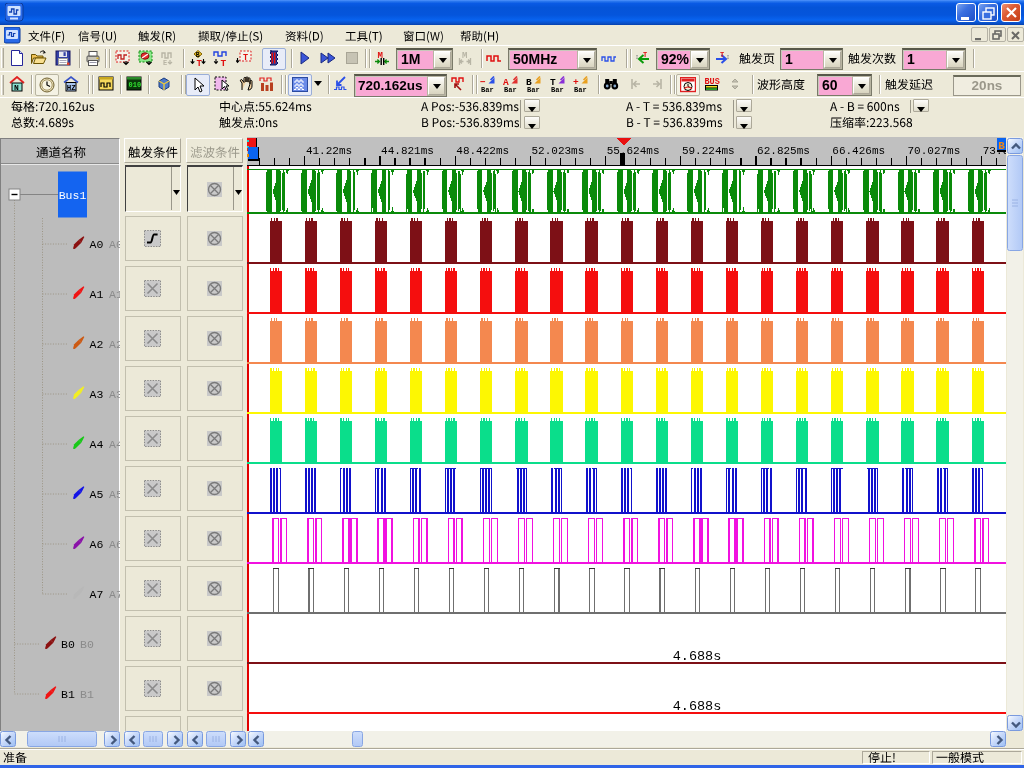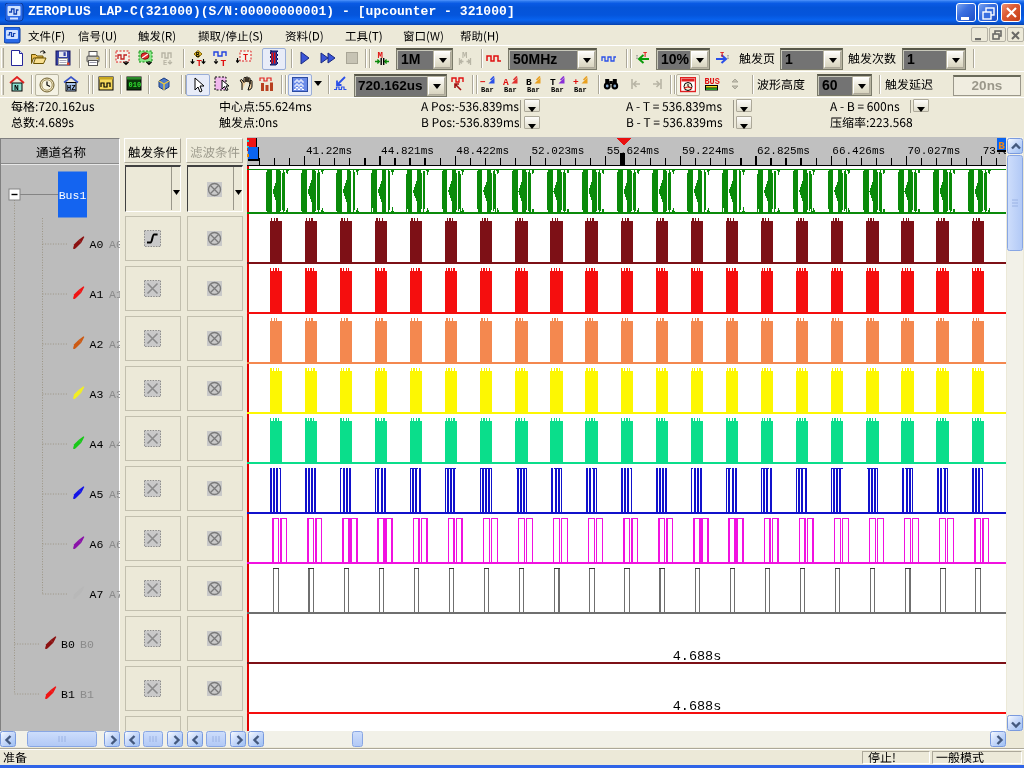--- a/index.html
+++ b/index.html
@@ -9,36 +9,35 @@
 background:linear-gradient(135deg,#7ba4f0 0%,#3a6fe0 40%,#1e50c8 100%)}
 .tbtn.close{background:linear-gradient(135deg,#ee9275 0%,#dd5c34 40%,#c43c16 100%)}
 .tbtn svg{position:absolute;left:0;top:0}
 #menu{left:0;top:25px;width:1024px;height:21px;background:#ece9d8;border-bottom:1px solid #fff}
 #tb1{left:0;top:46px;width:1024px;height:25px;background:#ece9d8}
 #tb2{left:0;top:71px;width:1024px;height:26px;background:#ece9d8;border-top:1px solid #fff}
 #info{left:0;top:97px;width:1024px;height:36px;background:#ece9d8;border-top:1px solid #fff}
 #client{left:0;top:133px;width:1024px;height:632px;background:#ece9d8}
 .sep{position:absolute;top:3px;width:2px;height:19px;border-left:1px solid #aca899;border-right:1px solid #fff}
 .grip{position:absolute;top:2px;width:3px;height:20px;border-left:1px solid #fff;border-right:1px solid #aca899;background:#d8d5c8}
-.combo{position:absolute;background:#737373;border:1px solid #7a7a6a;border-top:2px solid #58584a;box-shadow:inset 1px 1px 0 #c8c8ba}
+.combo{position:absolute;background:#f9a8d4;border:1px solid #7a7a6a;border-top:2px solid #58584a;box-shadow:inset 1px 1px 0 #c8c8ba}
 .combo .v{position:absolute;left:4px;top:1px;font-weight:bold;font-size:14px;color:#000;font-family:"Liberation Sans",sans-serif}
 .combo .btn{position:absolute;right:1px;top:1px;bottom:1px;width:17px;background:linear-gradient(180deg,#fdfcfa,#e6e3d2 60%,#d8d4c0);border:1px solid #fff;border-right-color:#aca899;border-bottom-color:#aca899;outline:1px solid #b8b5a2}
 .combo .btn i{position:absolute;left:4px;top:6px;width:0;height:0;border:4px solid transparent;border-top:5px solid #000;border-bottom:none}
 .cell{position:absolute;background:#ece9d8;border:1px solid #c2bfae}
 .icon{position:absolute}
 text{font-family:"Liberation Mono",monospace}
 </style></head><body>
 <div id="title" class="abs">
     <svg class="abs" style="left:5px;top:3px" width="19" height="19">
       <rect x="0" y="0" width="18" height="18" rx="3" fill="#2a6ae8" stroke="#0a3a9a"></rect>
       <rect x="2.5" y="3" width="13" height="10" rx="1" fill="#cfe2ff"></rect>
       <path d="M4 9 l2.5 0 0 -3 2.5 0 0 5 2.5 0 0 -4 2 0" stroke="#1040b0" fill="none" stroke-width="1.3"></path>
       <rect x="5" y="14.5" width="8" height="2" fill="#cfe2ff"></rect>
     </svg>
-    <span class="txt">ZEROPLUS LAP-C(321000)(S/N:00000000001) - [upcounter - 321000]</span>
     <div class="tbtn" style="left:956px">
       <svg width="20" height="19">
         <rect x="4" y="13" width="8" height="3" fill="#fff"></rect>
       </svg>
     </div>
     <div class="tbtn" style="left:978px">
       <svg width="20" height="19">
         <rect x="7" y="4" width="8" height="7" fill="none" stroke="#fff" stroke-width="1.4"></rect>
         <rect x="4" y="8" width="8" height="7" fill="#3a6fe0" stroke="#fff" stroke-width="1.4"></rect>
       </svg>
@@ -180,21 +179,21 @@
       <path d="M1 11 v-4 h3 v4 h3 v-4 h3 v4 h3 v-4 h2" stroke="#2a50e8" fill="none" stroke-width="1.3"></path>
     </svg>
     <div class="sep" style="left:626px"></div>
     <div class="sep" style="left:630px"></div>
     <svg class="icon" style="left:635px;top:4px" width="16" height="16">
       <path d="M14 9 l-9 0 m3.5-4 l-4.5 4 4.5 4" stroke="#0a9a0a" fill="none" stroke-width="2"></path>
       <path d="M2 9 v-5" stroke="#888" stroke-width="1.2" stroke-dasharray="1.5 1"></path>
       <text x="8" y="7" font-size="7" font-weight="bold" fill="#e01010" font-family="Liberation Sans">T</text>
     </svg>
     <div class="combo" style="left:656px;top:1.5px;width:54px;height:22px">
-      <span class="v">10%</span>
+      <span class="v">92%</span>
       <span class="btn">
         <i></i>
       </span>
     </div>
     <svg class="icon" style="left:714px;top:4px" width="16" height="16">
       <path d="M2 9 l9 0 m-3.5-4 l4.5 4 -4.5 4" stroke="#2a50e8" fill="none" stroke-width="2"></path>
       <path d="M14 9 v-5" stroke="#888" stroke-width="1.2" stroke-dasharray="1.5 1"></path>
       <text x="6" y="7" font-size="7" font-weight="bold" fill="#e01010" font-family="Liberation Sans">T</text>
     </svg>
     <div class="combo" style="left:780px;top:1.5px;width:63px;height:22px">

